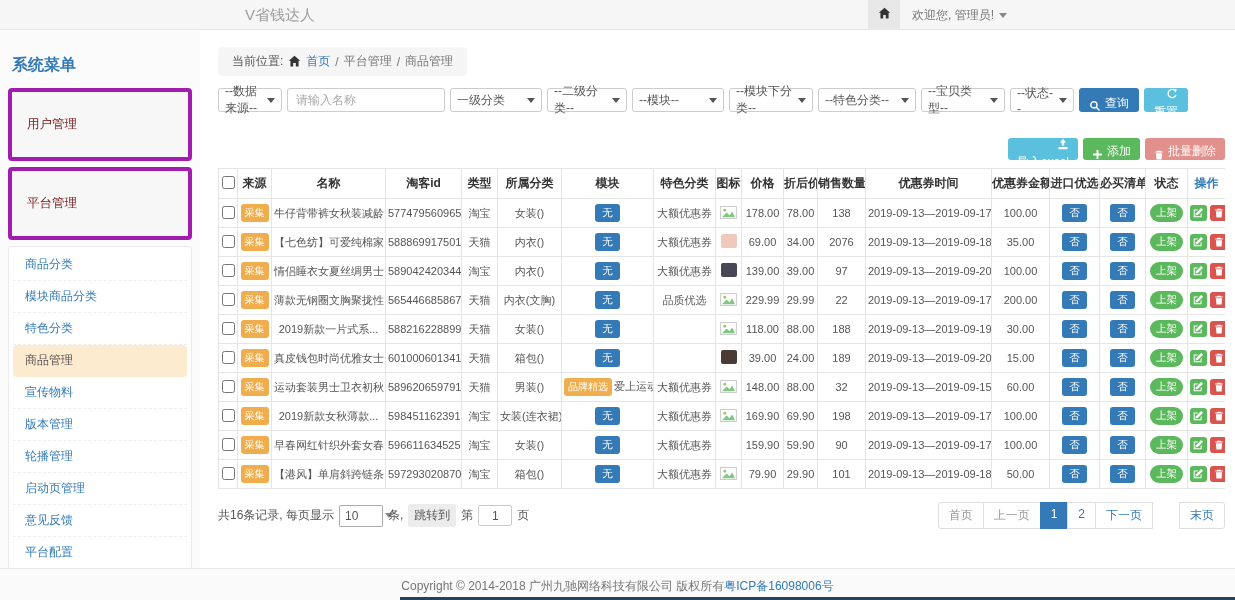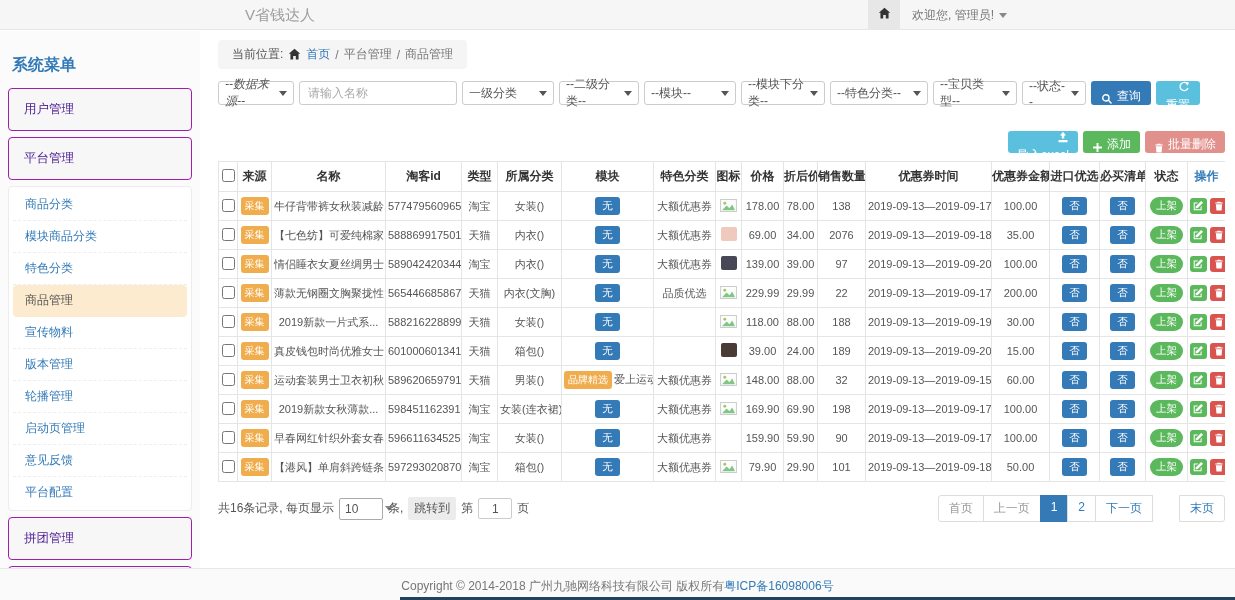--- a/index.html
+++ b/index.html
@@ -13,27 +13,27 @@
   .topbar { height:30px; background:#f6f6f6; border-bottom:1px solid #e7e7e7; position:relative; }
   .brand { position:absolute; left:245px; top:6px; font-size:15px; color:#9d9d9d; }
   .topbar-right { position:absolute; left:868px; top:0; height:30px; display:flex; align-items:stretch; }
   .home-btn { width:32px; background:#e7e7e7; display:flex; align-items:center; justify-content:center; cursor:pointer; color:#333; }
   .welcome { display:flex; align-items:center; gap:5px; padding:0 12px; color:#777; cursor:pointer; }
   .caret-down { width:0; height:0; border-left:4px solid transparent; border-right:4px solid transparent; border-top:5px solid #888; display:inline-block; }
   
   .side-col { position:absolute; left:0; top:31px; width:200px; height:537px; background:#fbfbfb; overflow:hidden; }
   .sidebar { margin:22px 8px 0 8px; }
   .sidebar-title { color:#337ab7; font-size:16px; font-weight:bold; padding:2px 4px 12px 4px; }
-  .menu-item { background:#f7f7f7; border:1px solid #a21caf; border-radius:4px; padding:12px 15px; margin-bottom:6px; color:#4c1d95; font-size:12.5px; cursor:pointer; }
+  .menu-item { background:#f7f7f7; border:4px solid #a21caf; border-radius:4px; padding:24px 15px; margin-bottom:6px; color:#7f1d1d; font-size:12.5px; cursor:pointer; }
   .submenu { background:#fff; border:1px solid #ececec; border-radius:4px; margin-bottom:6px; padding:2px 4px; }
   .submenu-item { color:#337ab7; font-size:12px; padding:7px 12px; border-bottom:1px dashed #eee; cursor:pointer; }
   .submenu-item:last-child { border-bottom:none; }
   .submenu-item.active { background:#fdebd0; border-radius:4px; color:#555; border-bottom-color:transparent; }
   
-  .main { position:absolute; left:218px; top:24px; width:1007px; height:537px; overflow:hidden; }
+  .main { position:absolute; left:218px; top:31px; width:1007px; height:537px; overflow:hidden; }
   .breadcrumb { display:inline-flex; align-items:center; gap:5px; margin-top:16px; background:#f5f5f5; border-radius:4px; padding:6px 14px; color:#777; }
   .breadcrumb .bc-label { color:#555; }
   .breadcrumb .bc-home { color:#337ab7; cursor:pointer; }
   .breadcrumb .bc-home-icon { color:#333; display:inline-flex; }
   .filters { display:flex; gap:5px; margin-top:12px; align-items:center; }
   .fsel { height:24px; border:1px solid #ccc; border-radius:3px; background:#fff; display:inline-flex; align-items:center; justify-content:space-between; padding:0 6px; color:#555; cursor:pointer; flex:none; }
   .fsel .caret-down { border-top-color:#555; margin-left:4px; }
   .fname { height:24px; width:158px; border:1px solid #ccc; border-radius:3px; padding:0 8px; color:#555; font-size:12px; flex:none; }
   .fname::placeholder { color:#aaa; }
   .btn { height:24px; border:none; border-radius:3px; color:#fff; font-size:12px; display:inline-flex; align-items:flex-end; gap:4px; padding:0 10px; cursor:pointer; font-family:inherit; }
@@ -133,21 +133,21 @@
       </span>
     <span class="bc-home">首页</span>
     <span>/</span>
     <span>平台管理</span>
     <span>/</span>
     <span>商品管理</span>
   </div>
 
   <div class="filters">
     <span id="filter-selects" style="display:flex;gap:5px;">
-        <div class="fsel" style="width: 76px; font-style: italic;">
+        <div class="fsel" style="width: 64px;">
           <span class="fsel-label">--数据来源--</span>
           <span class="caret-down"></span>
         </div>
         <input class="fname" placeholder="请输入名称" style="">
         <div class="fsel" style="width: 92px;">
           <span class="fsel-label">一级分类</span>
           <span class="caret-down"></span>
         </div>
         <div class="fsel" style="width: 80px;">
           <span class="fsel-label">--二级分类--</span>

